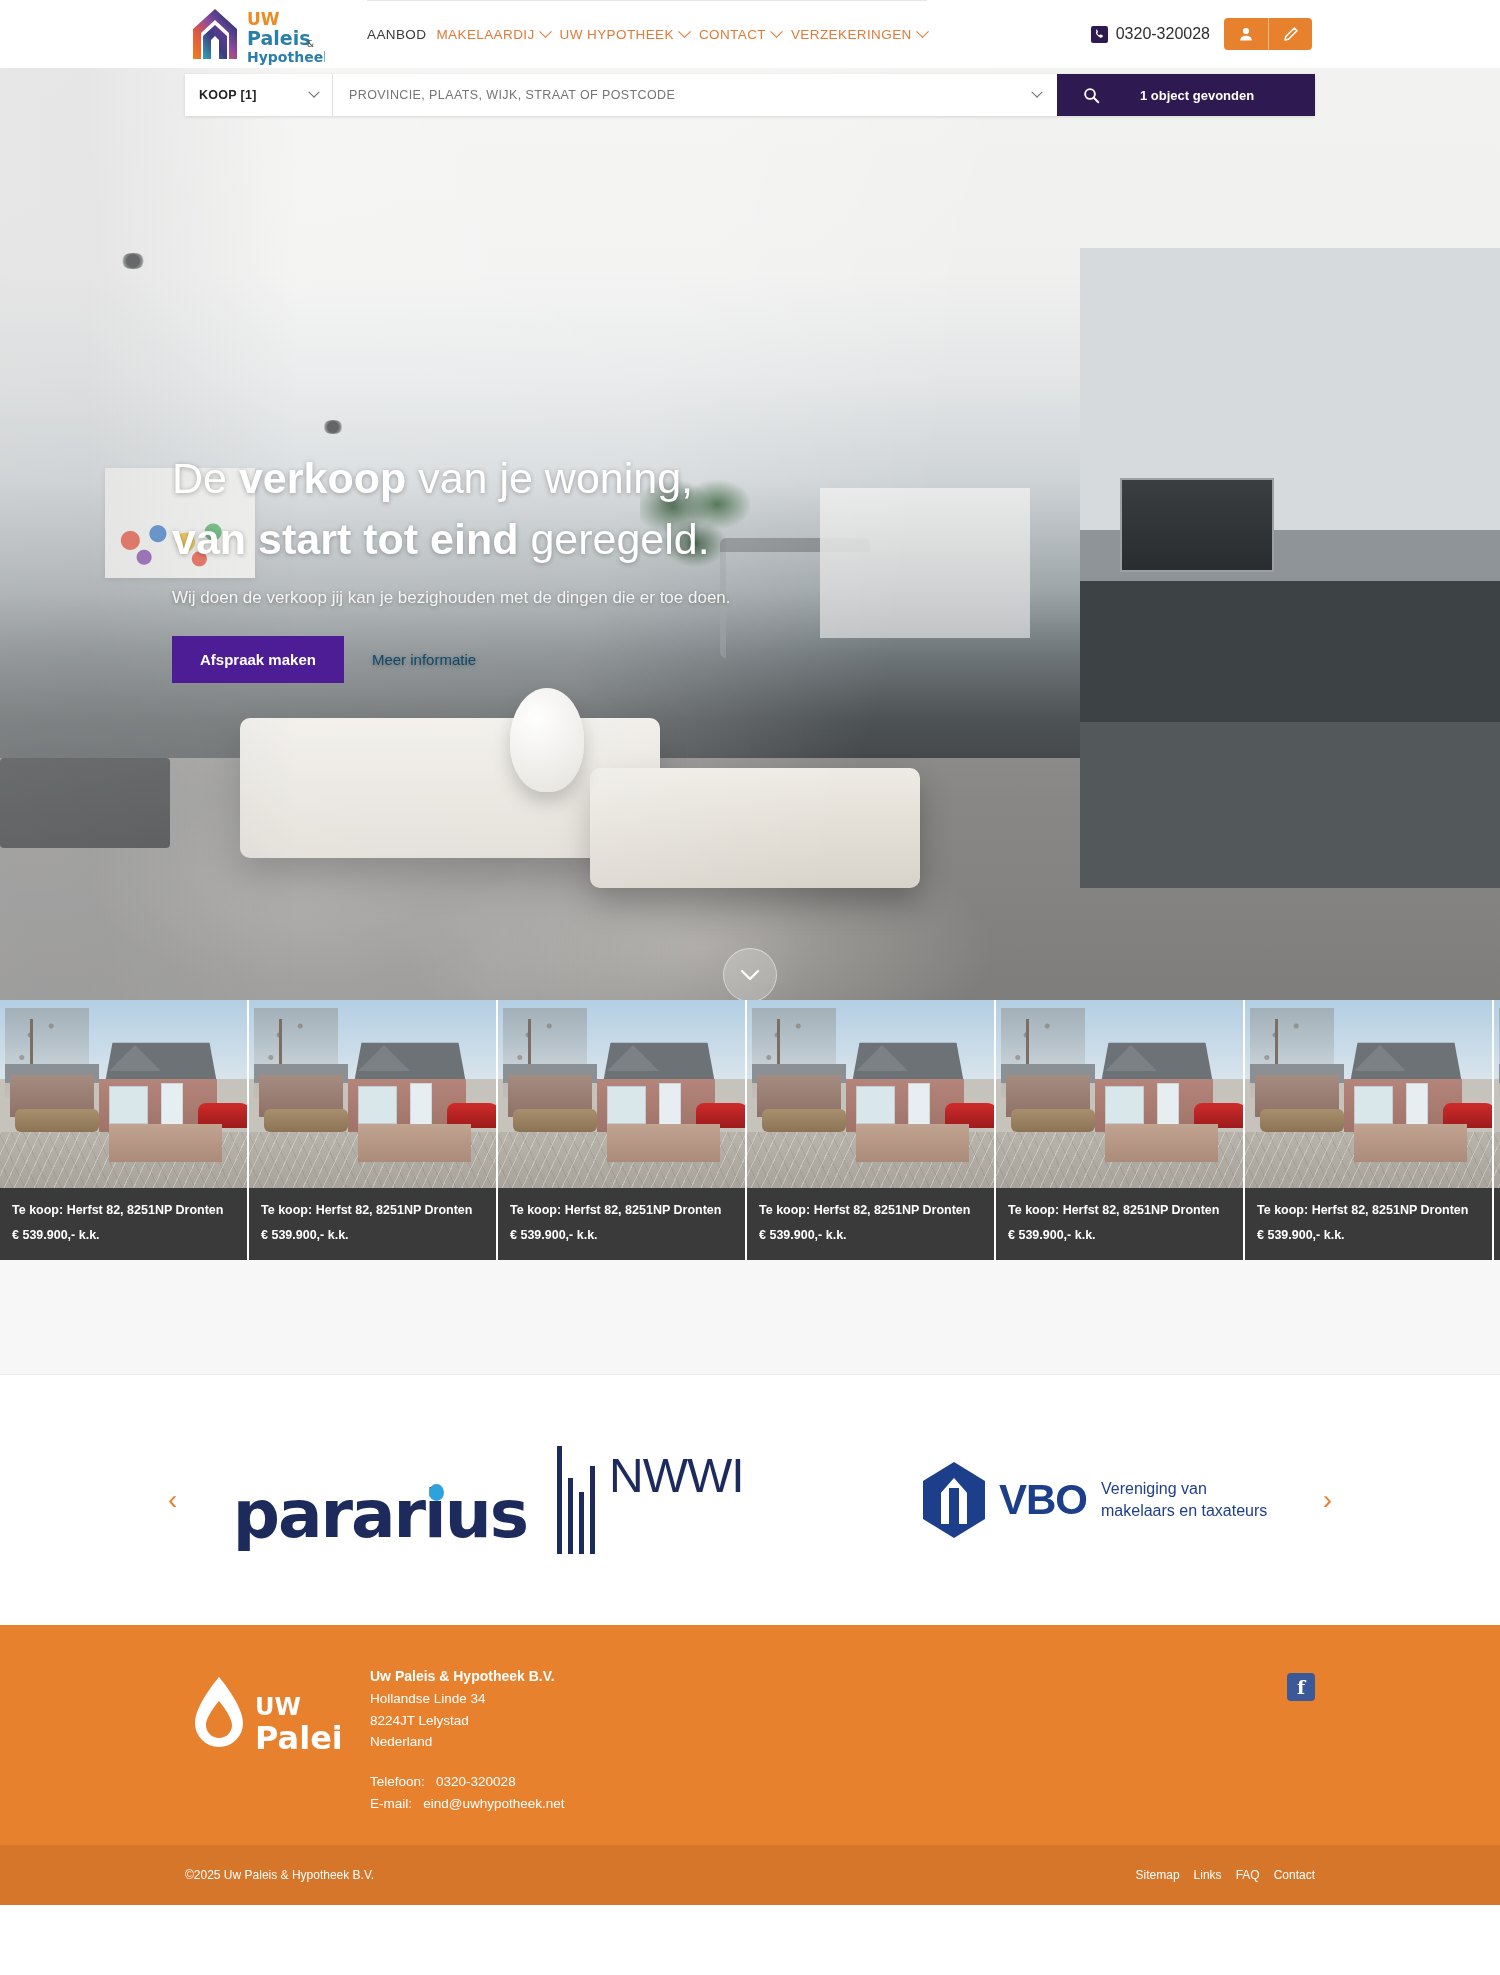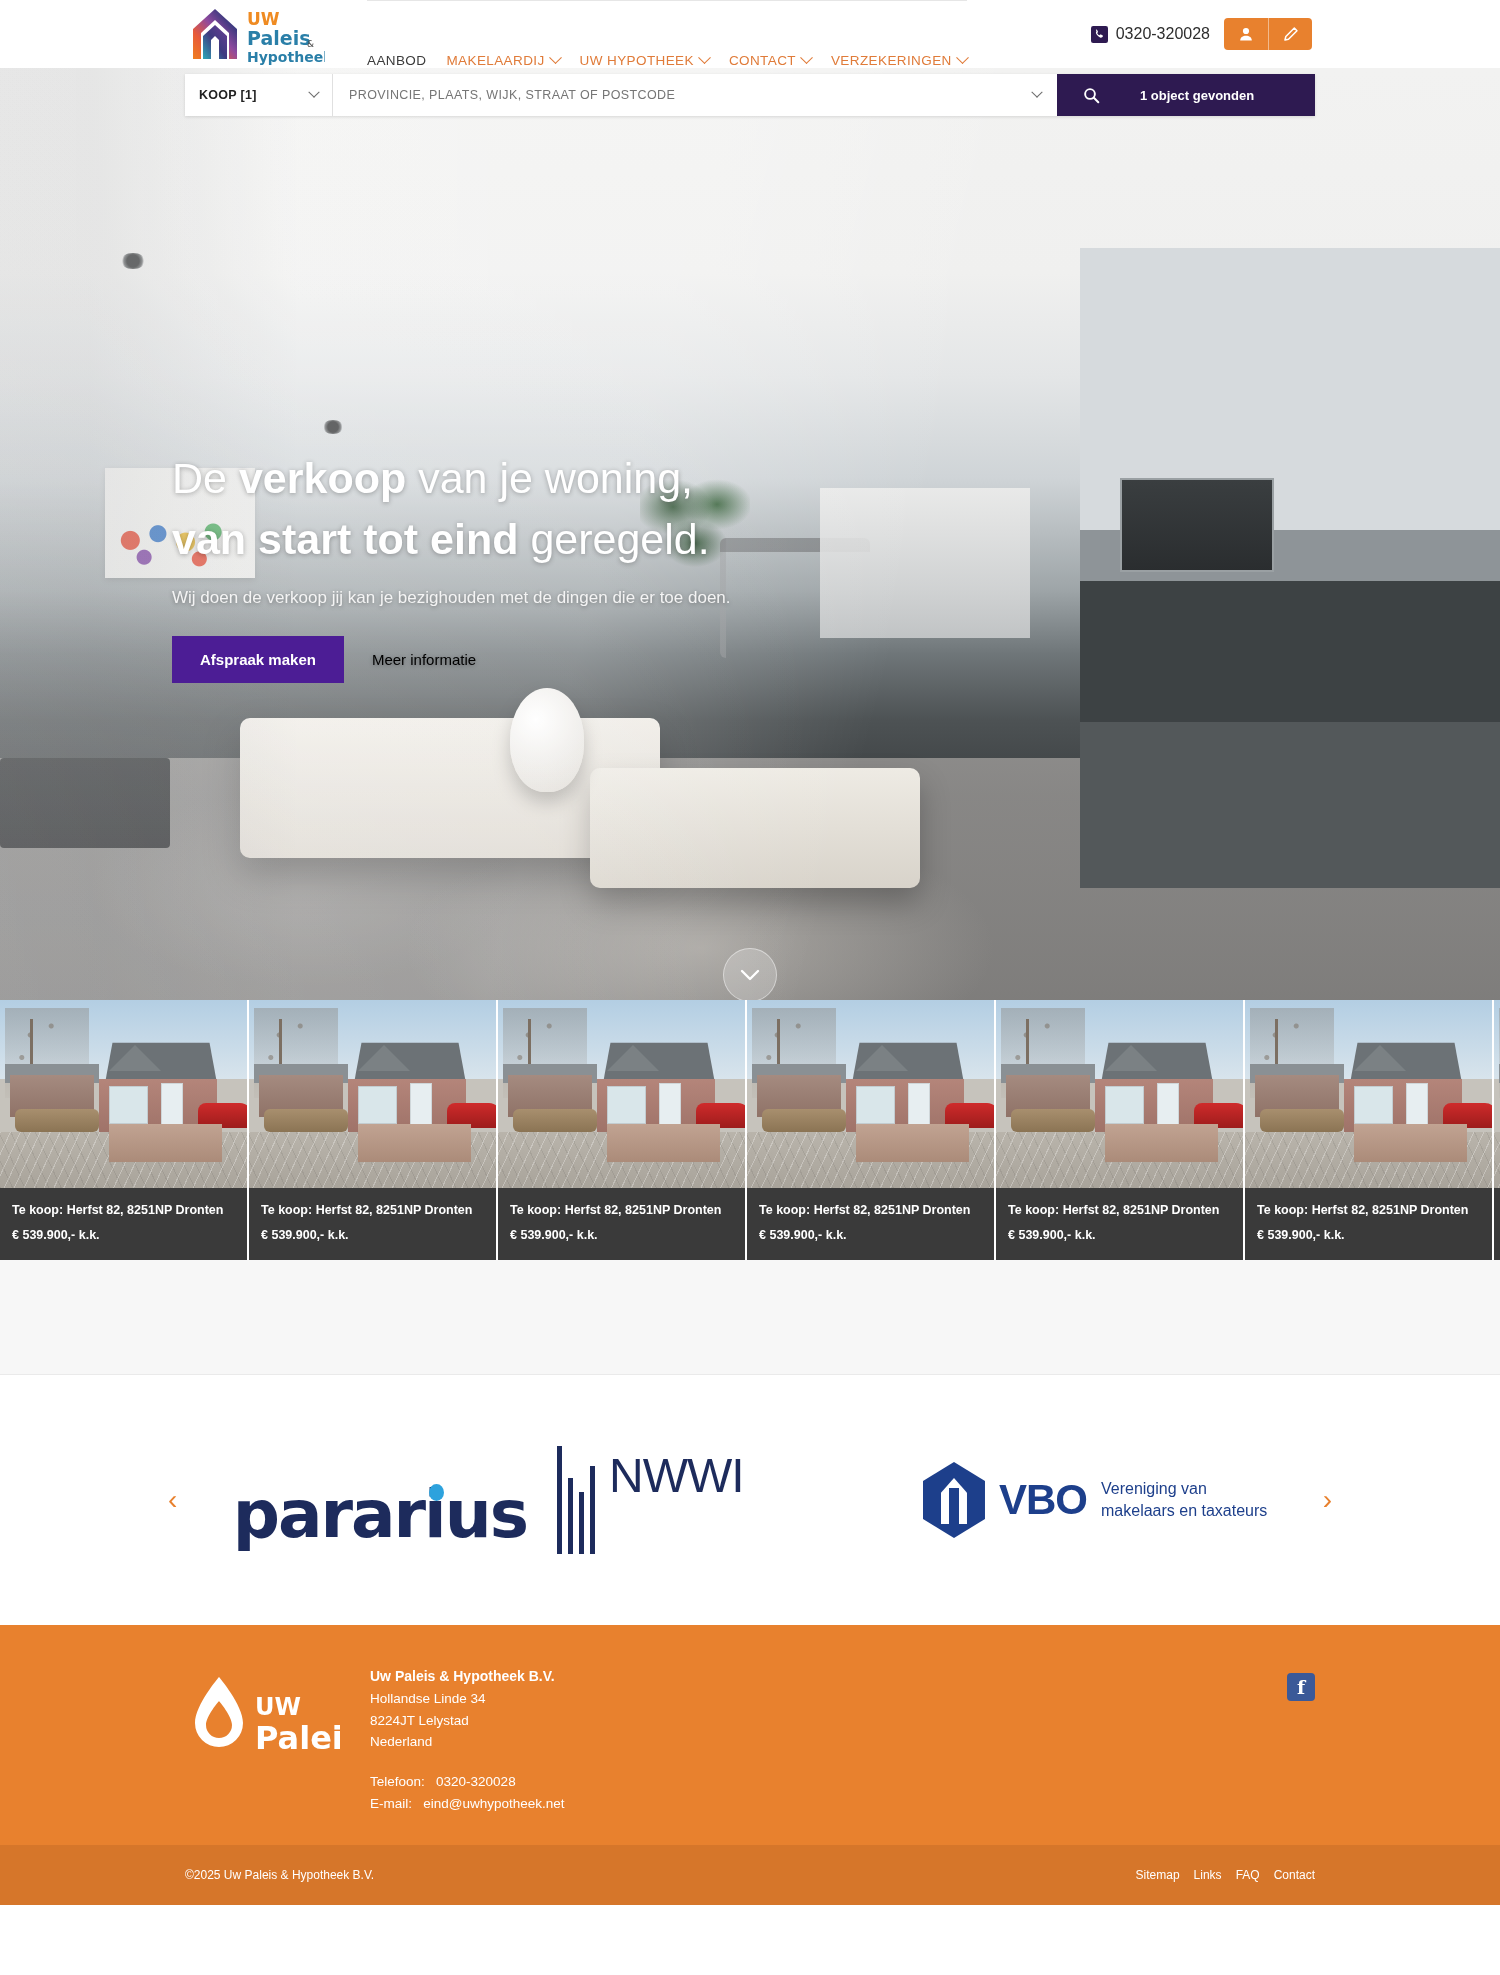--- a/index.html
+++ b/index.html
@@ -34,22 +34,22 @@
     height: 68px;
     display: flex;
     align-items: center;
     position: relative;
     z-index: 50;
   }
   .logo-svg { display: block; }
 
   .main-nav {
     display: flex;
-    align-items: flex-end;
-    gap: 20px;
+    align-items: center;
+    gap: 10px;
     margin-left: 32px;
     height: 68px;
     border-top: 1px solid #e6e6e6;
     padding-top: 0;
   }
   .nav-item {
     font-size: 13.5px;
     letter-spacing: .4px;
     color: #e07b39;
     font-weight: 400;
@@ -314,21 +314,21 @@
     background: #4c1d95;
     color: #fff;
     font-size: 15px;
     font-weight: 700;
     padding: 15px 28px;
     border: 0;
     cursor: pointer;
     font-family: "Liberation Sans", sans-serif;
   }
   .btn-link {
-    color: #000000;
+    color: #0c4a6e;
     font-size: 15px;
     text-decoration: none;
     cursor: pointer;
     text-shadow: 0 1px 4px rgba(0,0,0,.35);
   }
 
   .scroll-dot {
     position: absolute;
     left: 723px;
     top: 880px;

